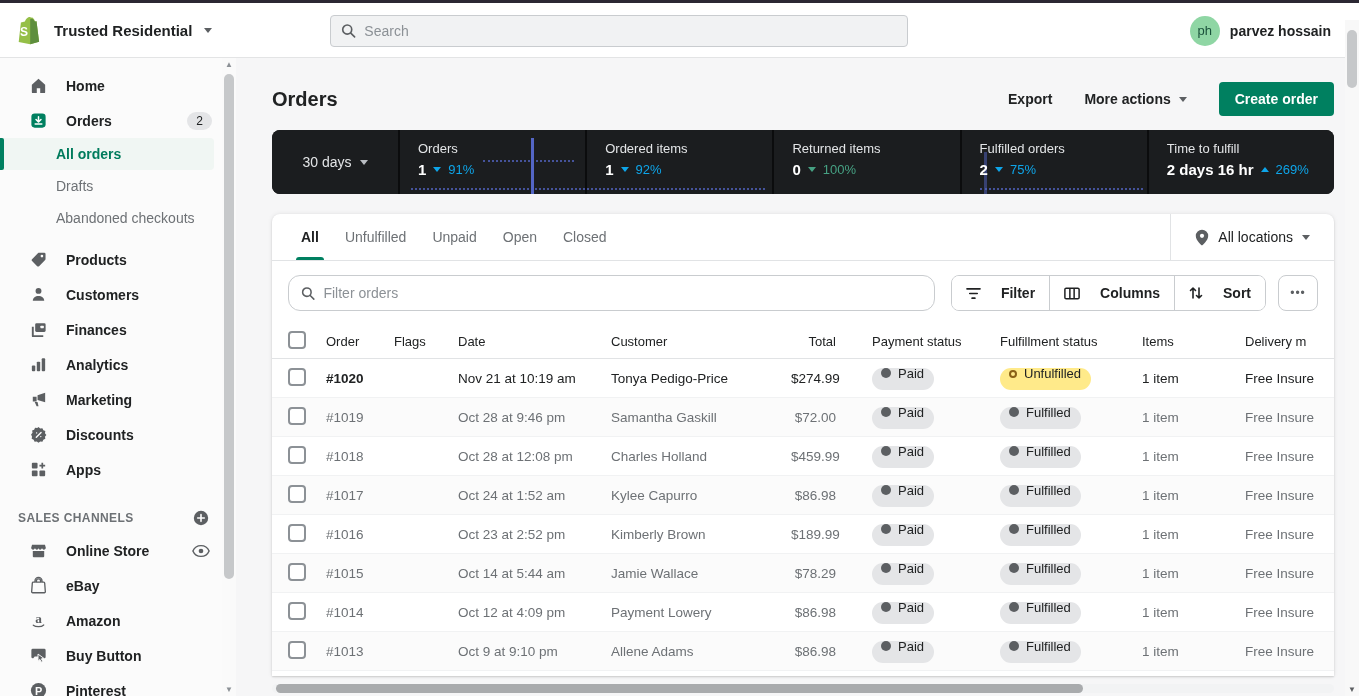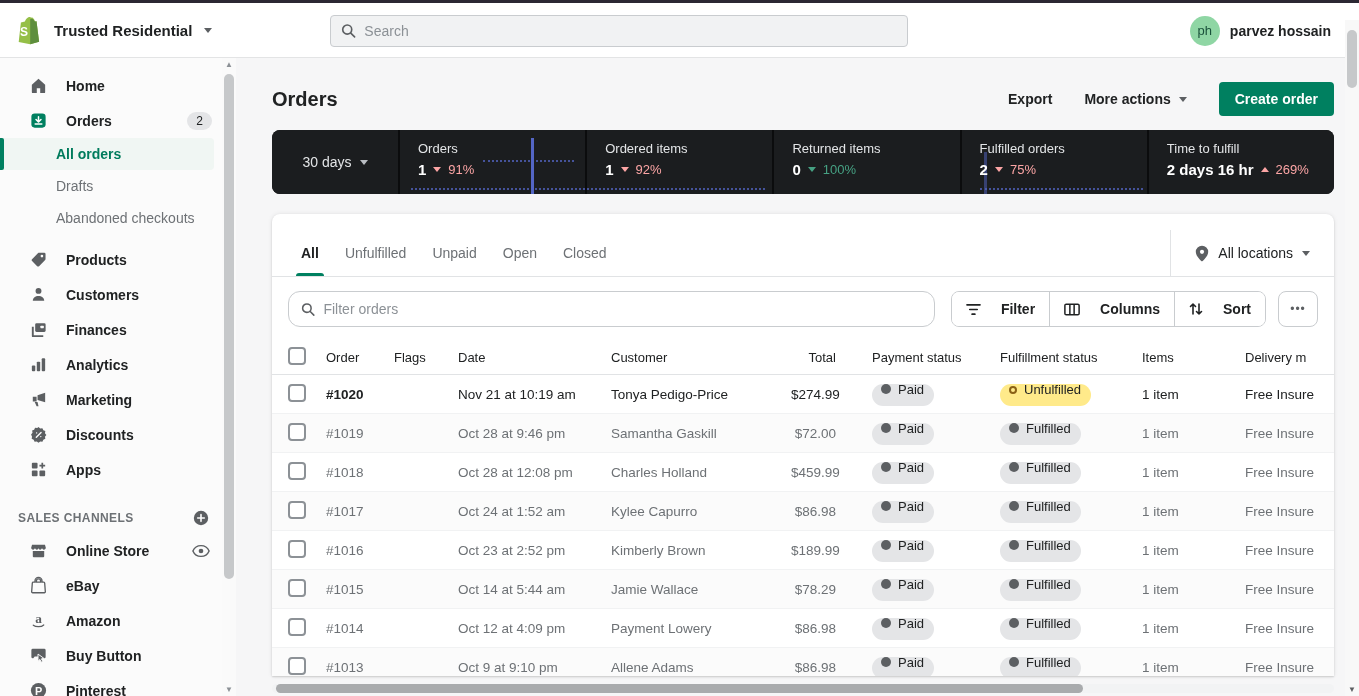--- a/index.html
+++ b/index.html
@@ -45,30 +45,30 @@
   .stats { margin-top:10px; height:64px; display:flex; background:#0b0c0d; border-radius:8px; overflow:hidden; }
   .seg { background:#1b1d1f; position:relative; }
   .seg + .seg { margin-left:2px; }
   .seg-range { width:126px; display:flex; align-items:center; justify-content:center; gap:8px; color:#e3e5e7; font-size:14px; cursor:pointer; }
   .seg-range .caret { border-top-color:#babec3; }
   .metric { flex:1; padding:11px 0 0 18px; cursor:pointer; }
   .metric .mlabel { font-size:13px; color:#e3e5e7; position:relative; z-index:2; }
   .metric .mrow { margin-top:5px; display:flex; align-items:center; gap:7px; position:relative; z-index:2; }
   .metric .mvalue { font-size:15px; font-weight:700; color:#fff; }
   .metric .delta { font-size:13px; }
-  .delta.critical, .caret.critical { color:#fca5a5; }
+  .delta.critical, .caret.critical { color:#0ea5e9; }
   .delta.success, .caret.success { color:#46a183; }
   .caret.down { border-top:5px solid currentColor; border-bottom:none; }
   .caret.up { border-bottom:5px solid currentColor; border-top:none; }
   .spark { position:absolute; border:none; z-index:1; }
   .spark.dash { border-top:2px dotted rgba(84,102,197,.75); }
   .spark.vline { width:3px; background:#5466c5; }
   
   .card { margin-top:20px; background:#fff; border-radius:8px 8px 0 0; box-shadow:0 0 5px rgba(23,24,24,.08), 0 1px 2px rgba(0,0,0,.15); height:calc(100% - 156px); display:flex; flex-direction:column; overflow:hidden; }
-  .tabs-row { display:flex; align-items:stretch; height:47px; border-bottom:1px solid #e1e3e5; padding-left:16px;margin-top:16px; }
+  .tabs-row { display:flex; align-items:stretch; height:47px; border-bottom:1px solid #e1e3e5; padding-left:16px; }
   .tab { position:relative; display:flex; align-items:center; padding:0 13px; font-size:14px; color:#6d7175; cursor:pointer; }
   .tab.active { color:#202223; font-weight:600; }
   .tab.active::after { content:""; position:absolute; left:8px; right:8px; bottom:0; height:3px; background:#008060; border-radius:3px 3px 0 0; }
   .loc-btn { margin-left:auto; border-left:1px solid #e1e3e5; display:flex; align-items:center; gap:9px; padding:0 24px; font-size:14px; color:#202223; cursor:pointer; }
   .filter-row { display:flex; align-items:center; padding:14px 16px; gap:16px; }
   .filter-input { flex:1; height:36px; border:1px solid #c9cccf; border-radius:12px; display:flex; align-items:center; gap:8px; padding:0 12px; background:#fff; }
   .filter-input input { border:none; outline:none; font-size:14px; color:#202223; width:100%; font-family:inherit; }
   .filter-input input::placeholder { color:#8c9196; }
   .btn-group { display:flex; border:1px solid #c9cccf; border-radius:8px; overflow:hidden; }
   .gbtn { display:flex; align-items:center; gap:20px; padding:0 14px; height:34px; font-size:14px; font-weight:600; color:#202223; background:#fff; border:none; cursor:pointer; font-family:inherit; }

